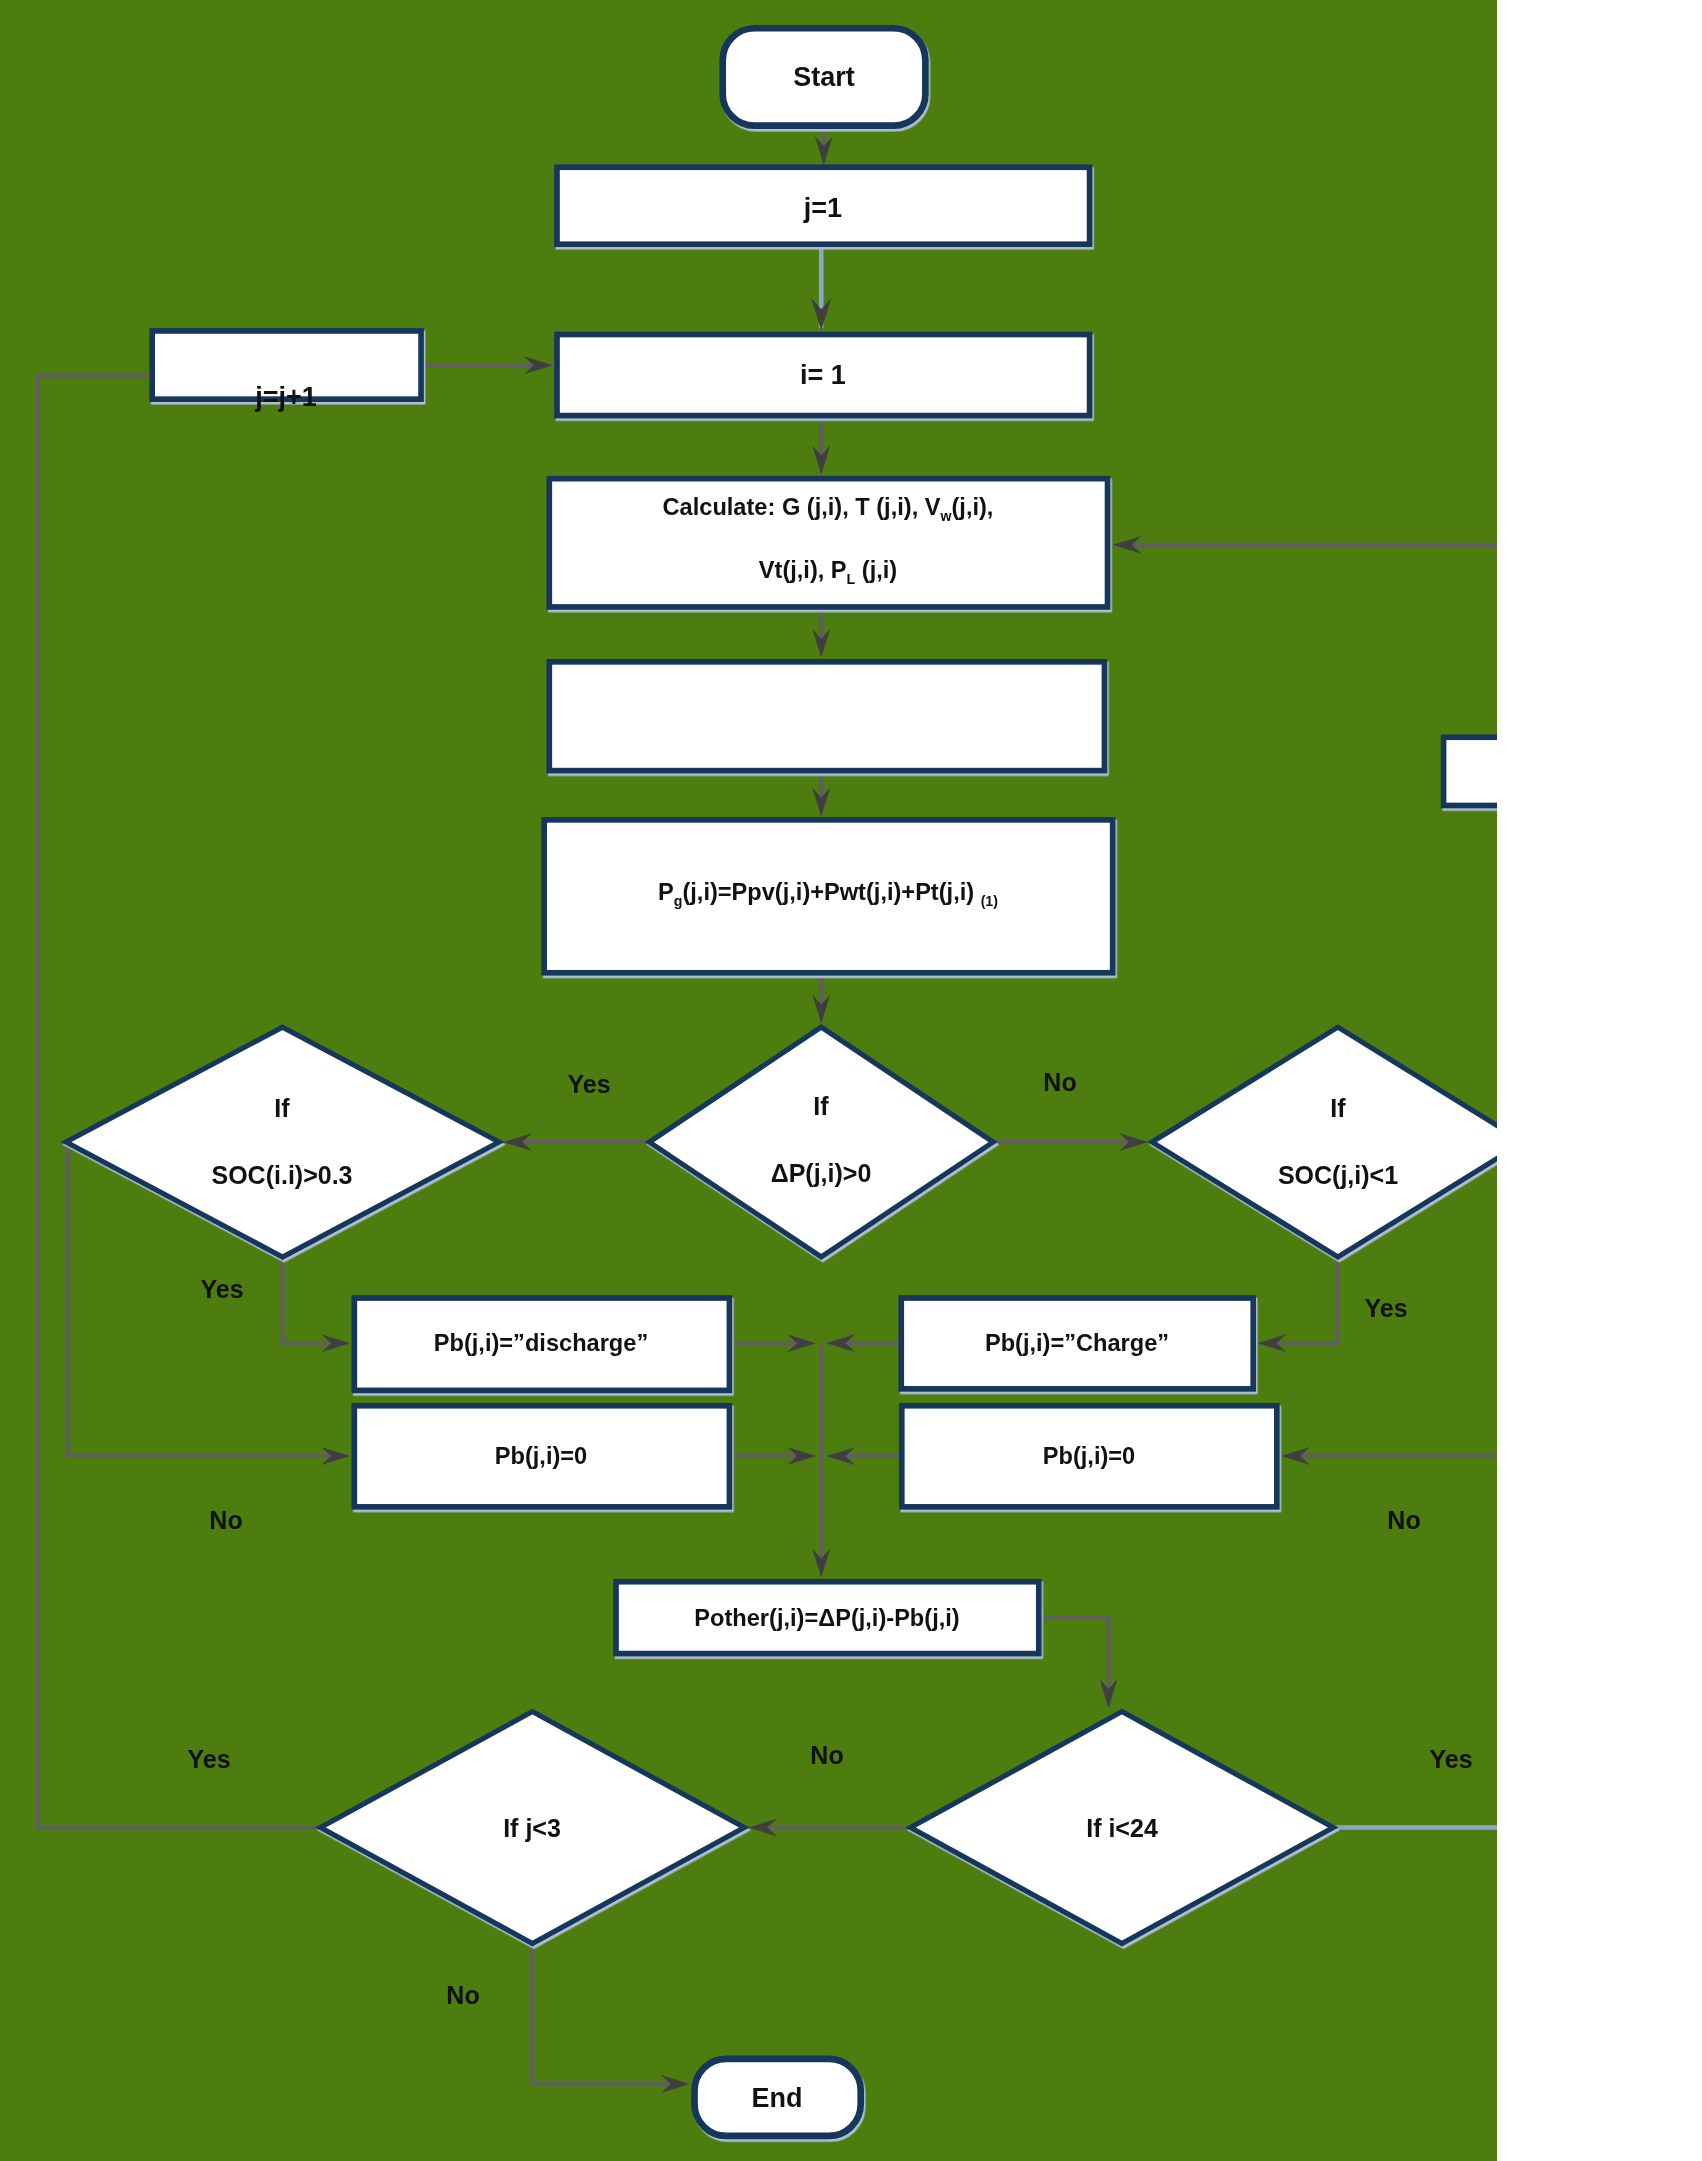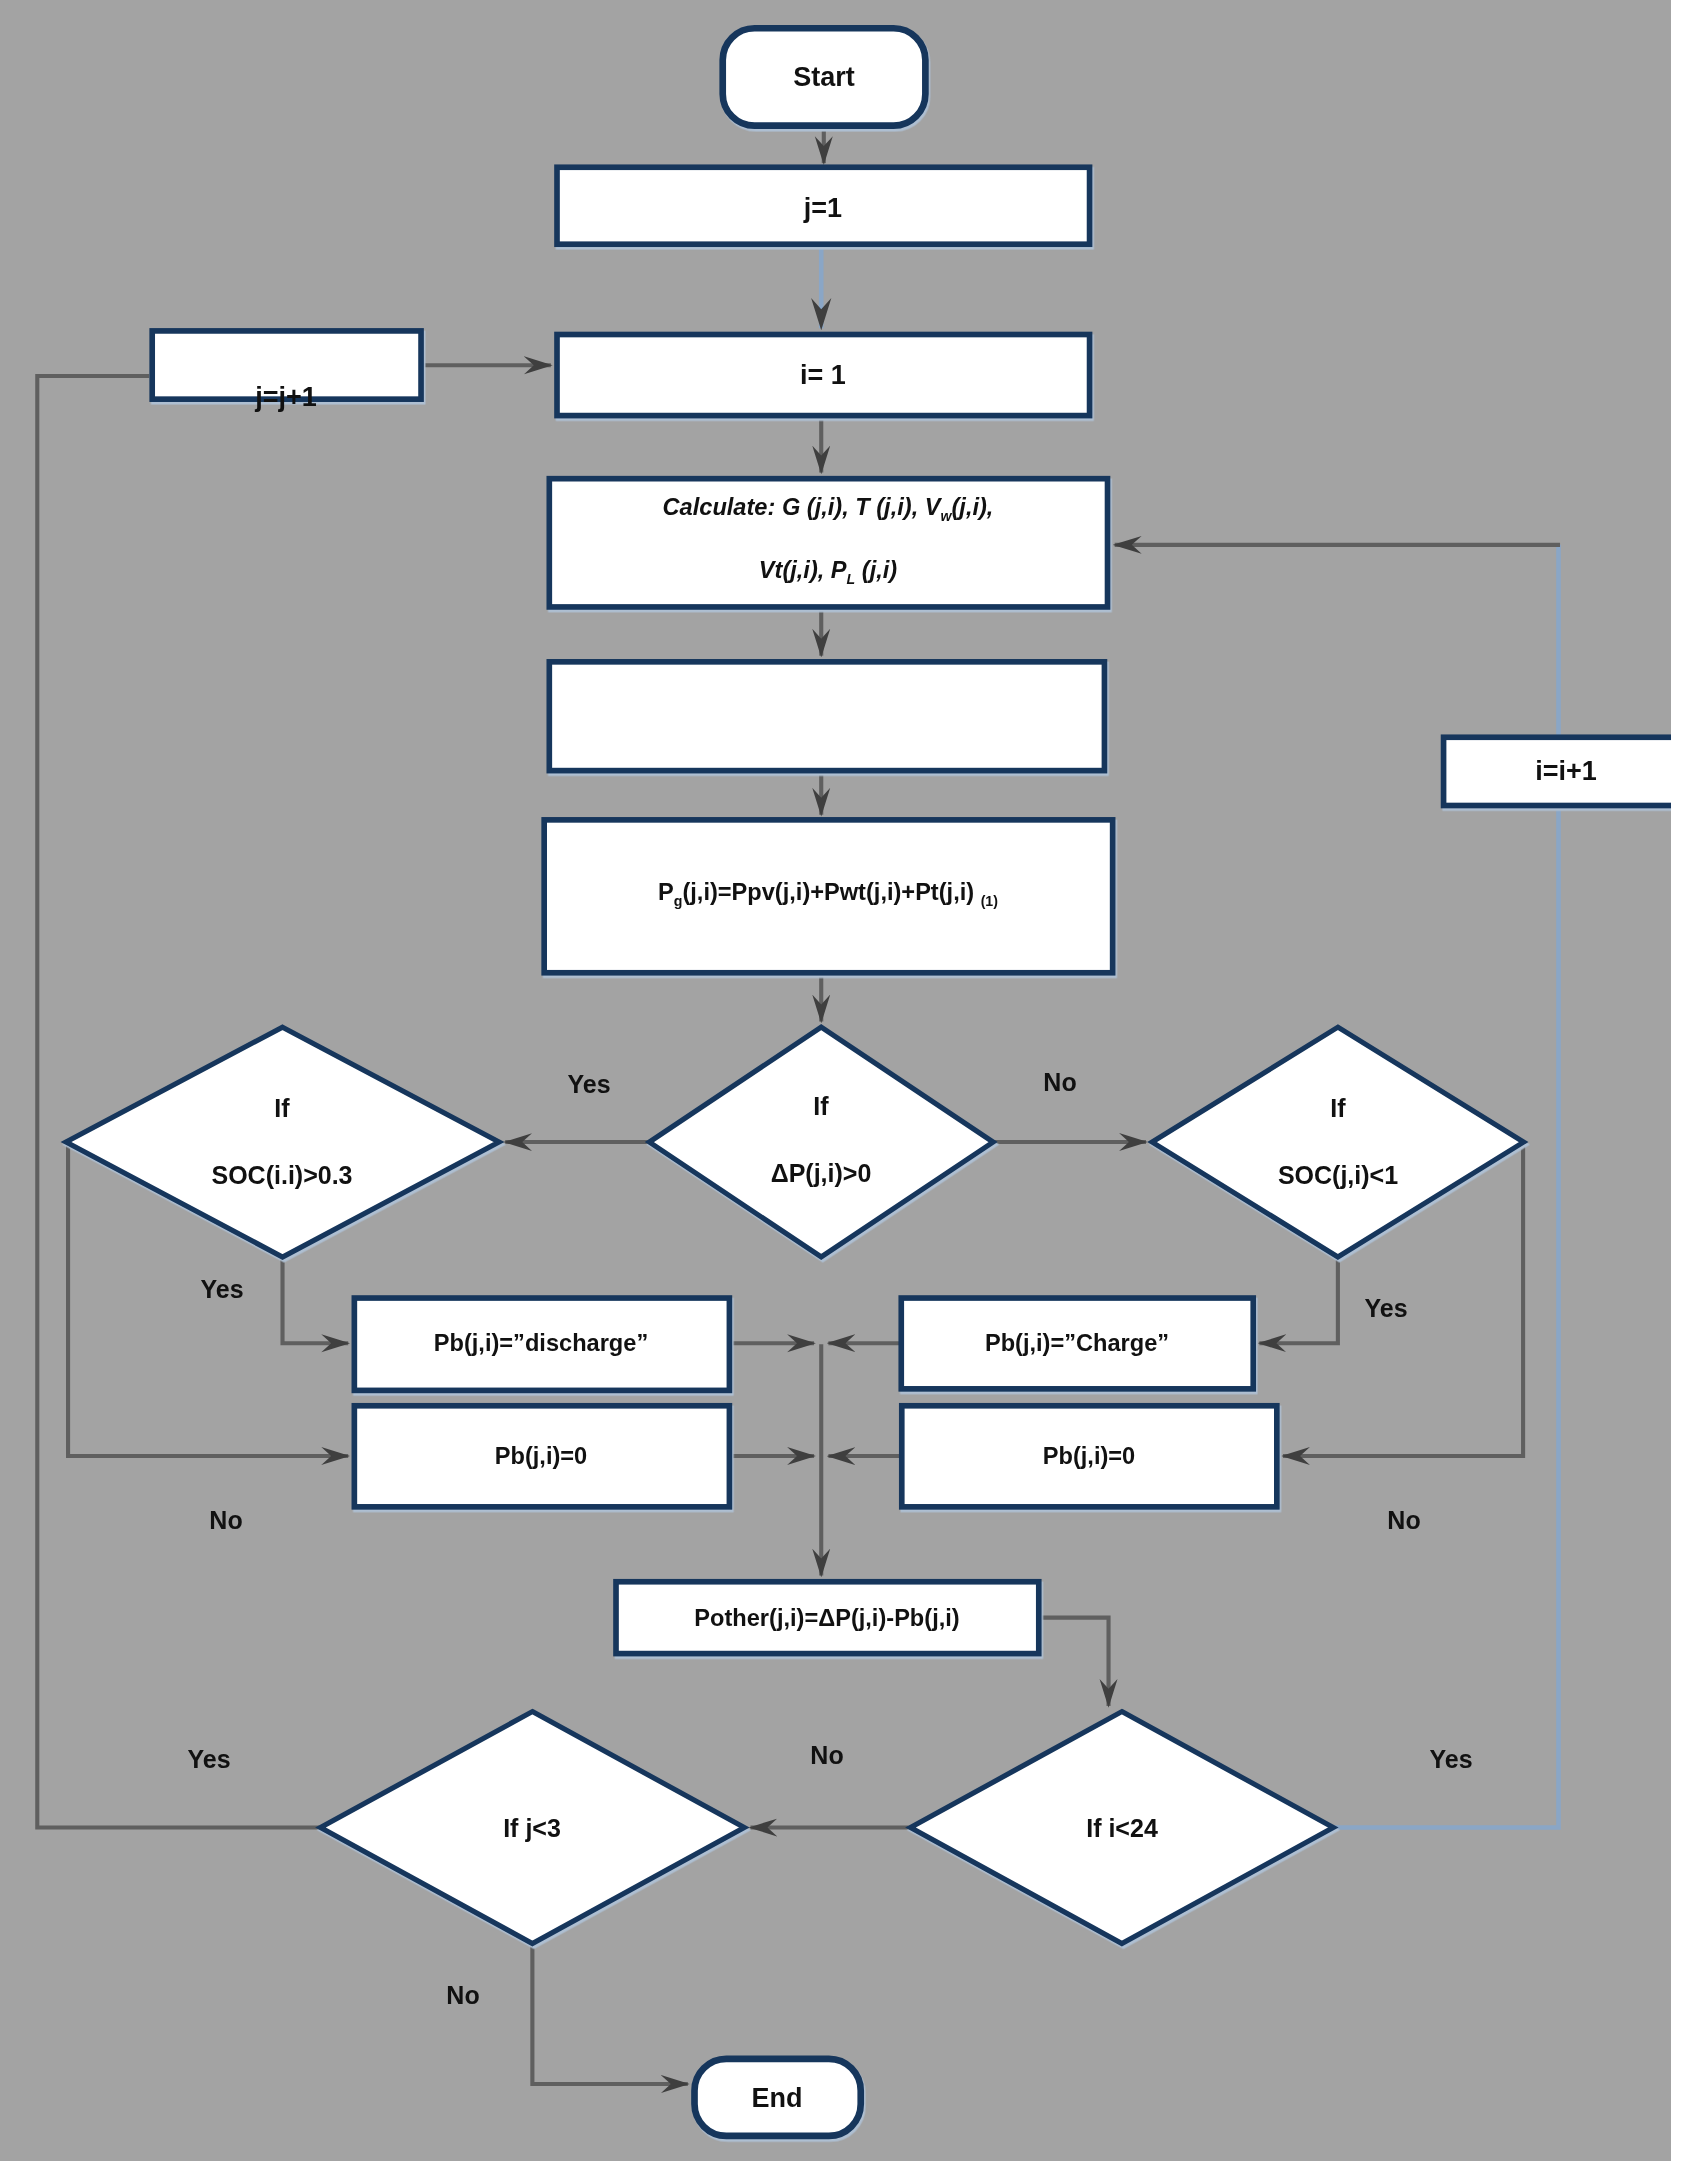--- a/index.html
+++ b/index.html
@@ -1,17 +1,17 @@
 <!DOCTYPE html>
 <html style="font-size:8.2px"><head>
 <meta charset="utf-8">
 <style>
   html,body{margin:0;padding:0;background:#ffffff;}
   body{width:1703px;height:2161px;font-family:"Liberation Sans",sans-serif;}
-  .canvas{position:relative;width:1671px;height:2161px;background:#a3a3a3;overflow:hidden;}
+  .canvas{position:relative;width:1497px;height:2161px;background:#4d7c0f;overflow:hidden;}
   svg.layer{position:absolute;left:0;top:0;width:1703px;height:2161px;}
   .shapes{filter:drop-shadow(3px 5px 0 #aebfd2);}
   .shape{fill:#ffffff;stroke:#16365c;}
   .rect{stroke-width:11;}
   .pill{stroke-width:13;}
   .diamond{stroke-width:10;}
   .conn{fill:none;stroke:#5f5f5f;stroke-width:8;}
   .conn.blue{stroke:#8aa6c6;stroke-width:9;}
   .lbl{position:absolute;transform:translate(-50%,-50%);color:#111111;font-weight:700;
        white-space:nowrap;text-align:center;z-index:5;}
@@ -81,21 +81,21 @@
       <rect class="shape rect" x="2813" y="1437" width="478" height="133"></rect>
       <rect class="shape pill" x="1353" y="4013" width="324" height="150" rx="62"></rect>
     </g>
   </svg>
 
   <div class="lbl node-lbl" style="left:824px;top:77px;">Start</div>
   <div class="lbl node-lbl" style="left:823px;top:208px;">j=1</div>
   <div class="lbl node-lbl" style="left:286px;top:365px;margin-top:32px;">j=j+1</div>
   <div class="lbl node-lbl" style="left:823px;top:375px;">i= 1</div>
 
-  <div class="lbl formula" style="left:828px;top:543px;font-style:italic;">
+  <div class="lbl formula" style="left:828px;top:543px;">
     <span class="ln">Calculate: G (j,i), T (j,i), V<sub>w</sub>(j,i),</span>
     <span class="ln">Vt(j,i), P<sub>L</sub> (j,i)</span>
   </div>
 
 
   <div class="lbl formula wide" style="left:828px;top:897px;">
     <span class="ln">P<sub>g</sub>(j,i)=Ppv(j,i)+Pwt(j,i)+Pt(j,i) <sub>(1)</sub></span>
   </div>
 
   <div class="lbl dia-lbl" style="left:821px;top:1140px;">

